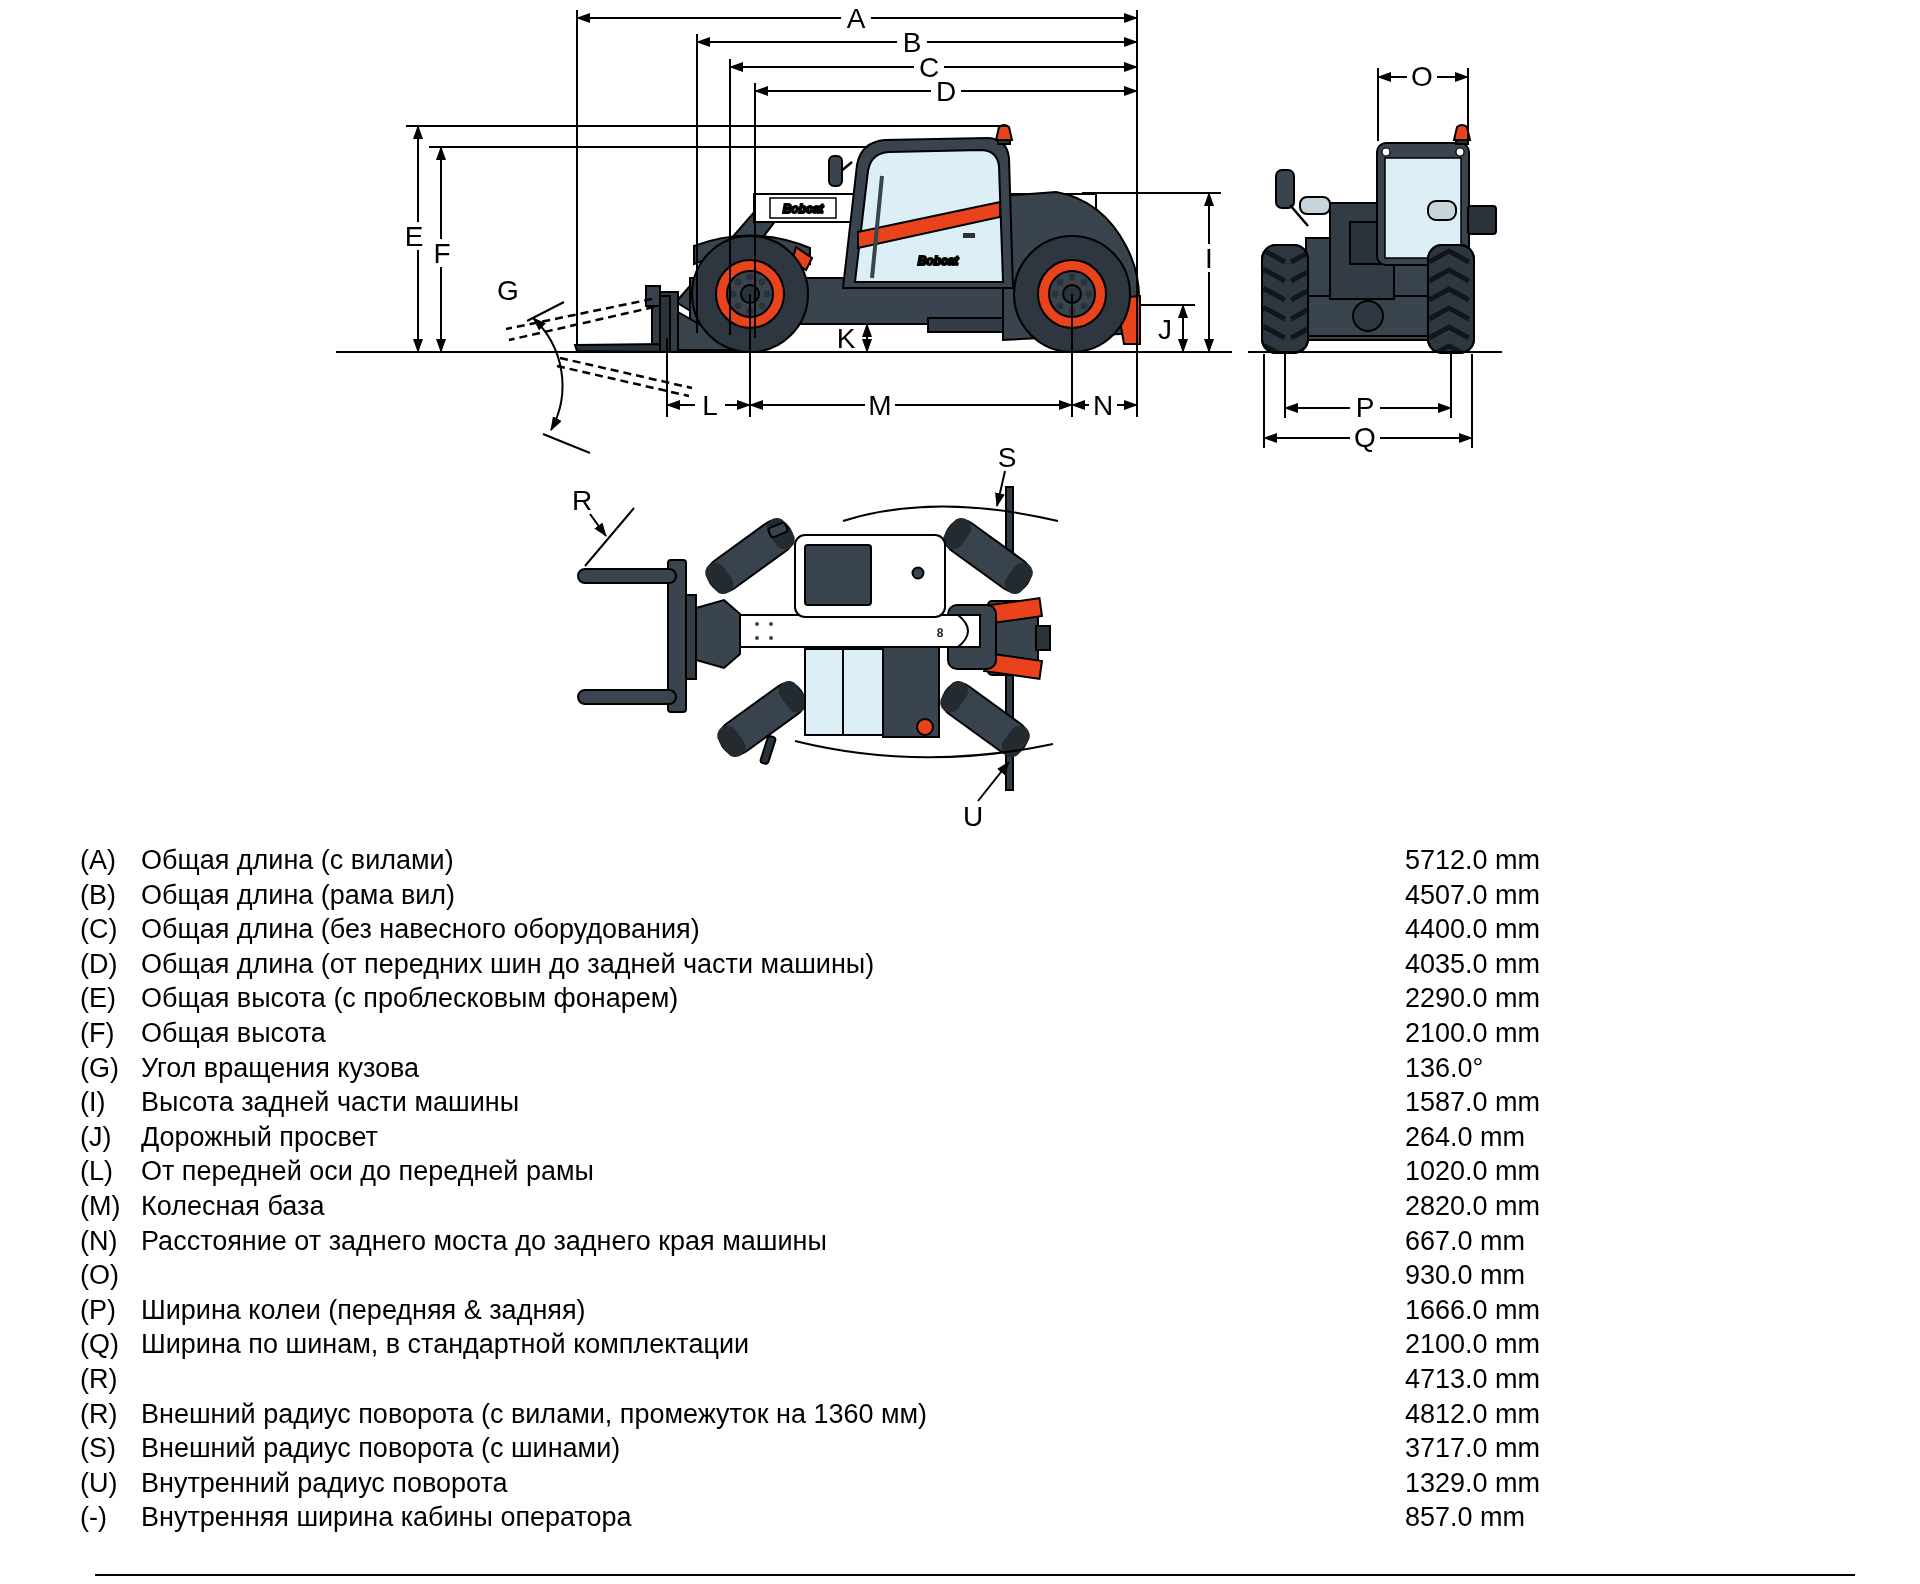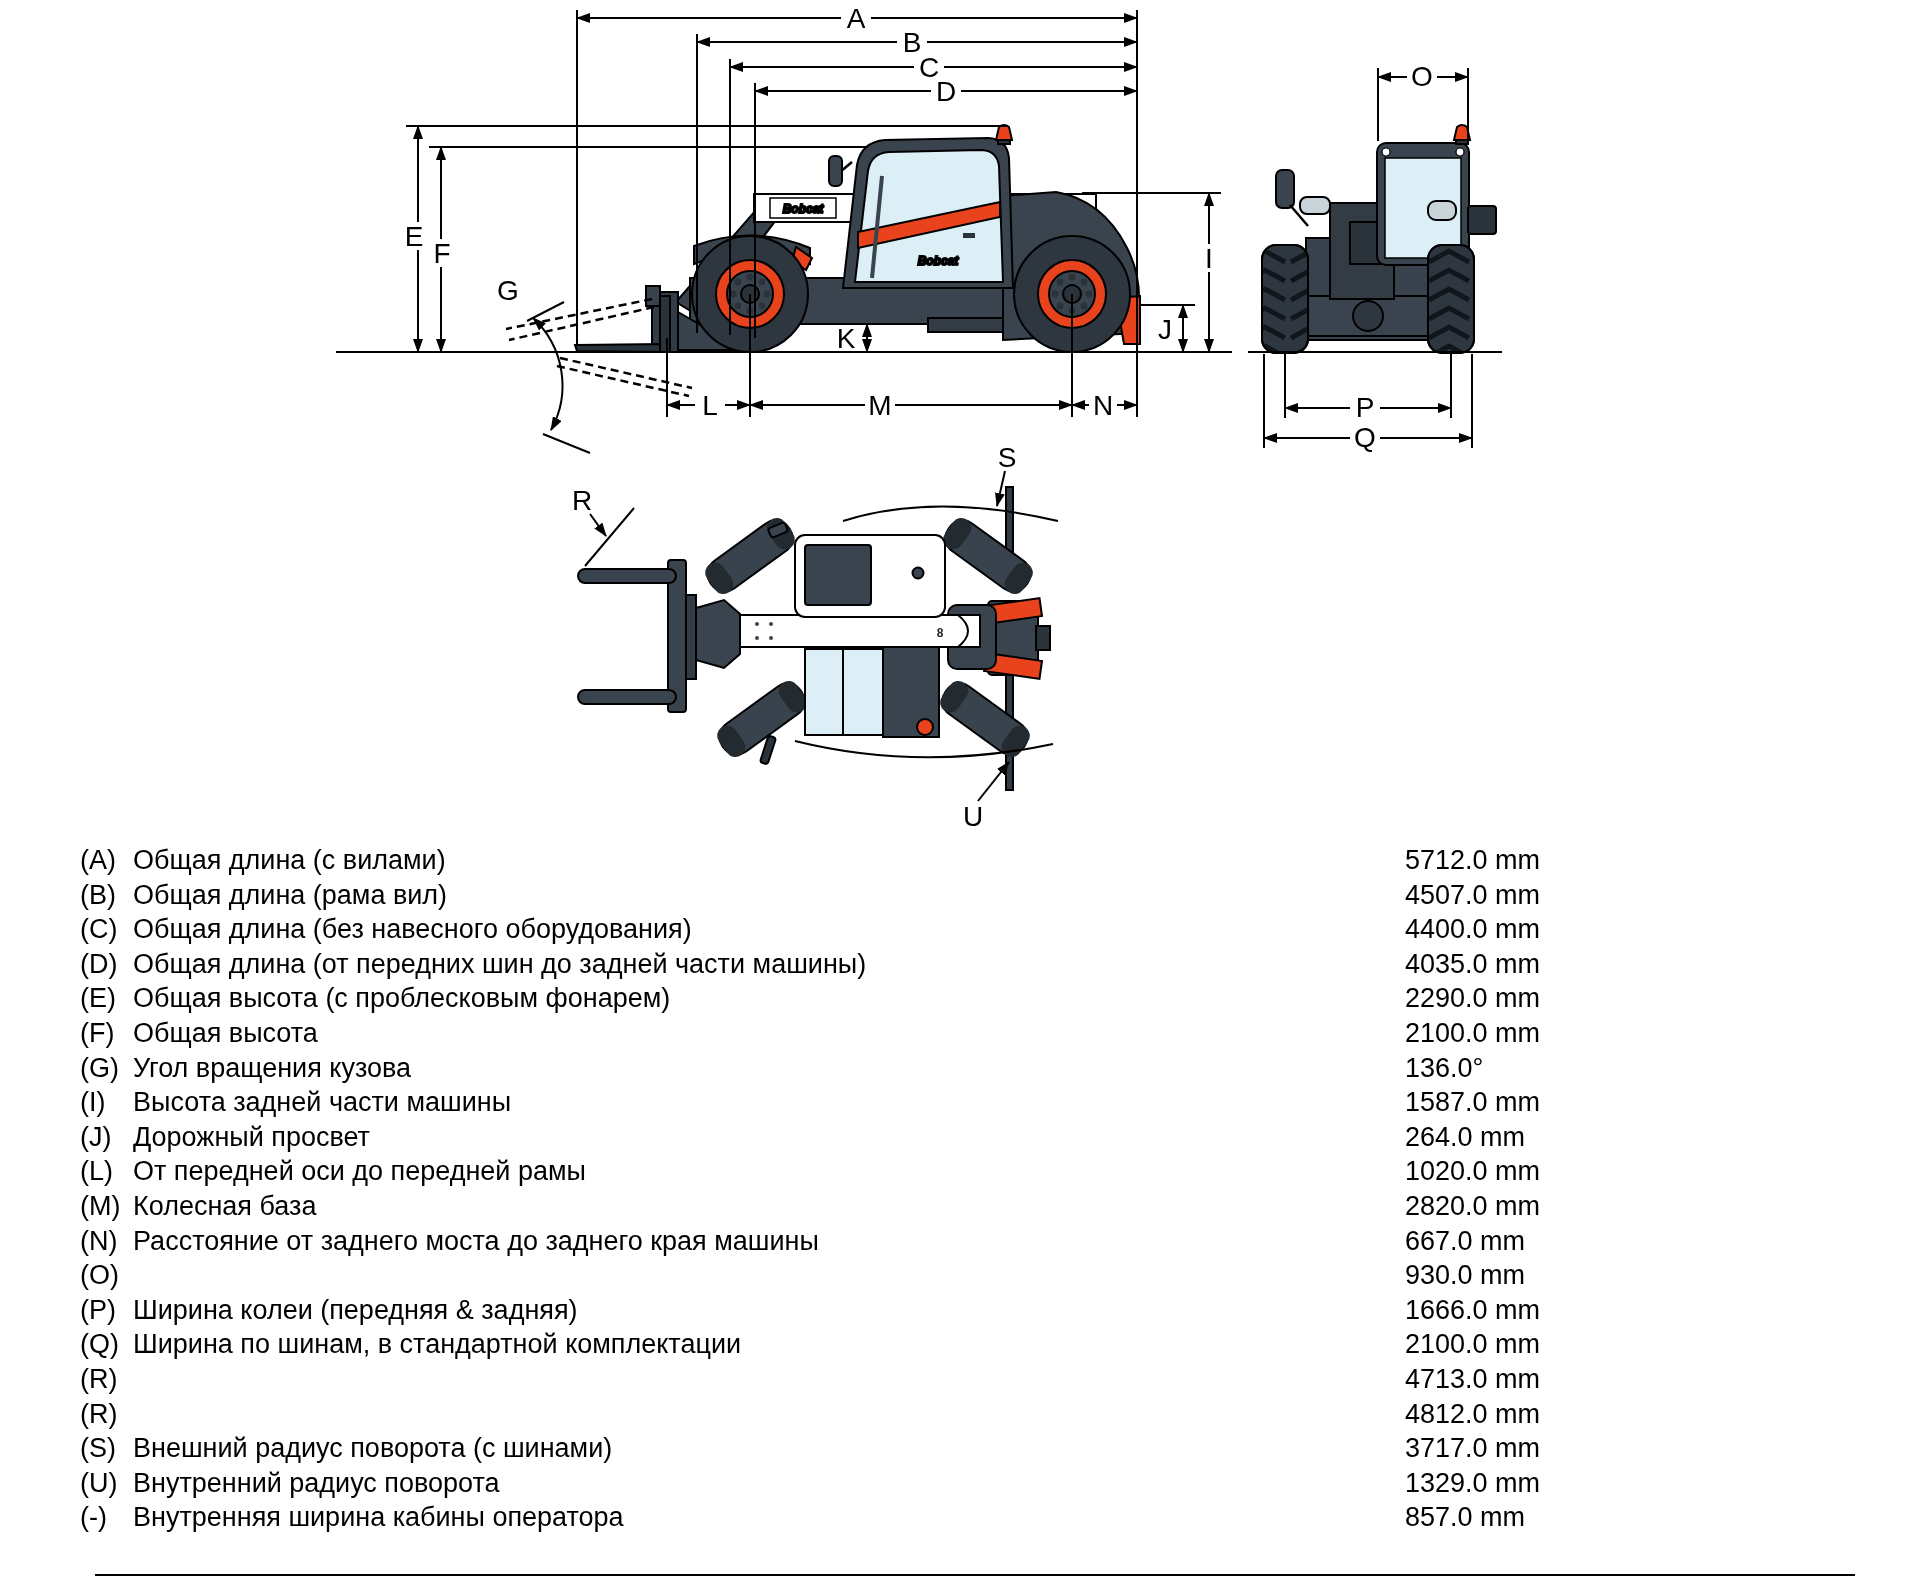--- a/index.html
+++ b/index.html
@@ -11,21 +11,21 @@
     width:1920px;height:1584px;position:relative;overflow:hidden;
     font-family:"Liberation Sans","DejaVu Sans",sans-serif;color:#000;
   }
   #diagram{position:absolute;left:0;top:0;}
   svg text{font-family:"Liberation Sans","DejaVu Sans",sans-serif;}
   .dimtxt{font-size:28px;fill:#000;}
   .tiny{font-size:12px;fill:#1c242b;font-weight:bold;font-style:italic;}
   .specs{position:absolute;left:80px;top:843px;width:1780px;}
   .spec-row{position:relative;height:34.6px;line-height:34.6px;font-size:27px;white-space:nowrap;}
   .spec-key{position:absolute;left:0;}
-  .spec-label{position:absolute;left:53px;}
+  .spec-label{position:absolute;left:61px;}
   .spec-value{position:absolute;left:1325px;text-align:right;}
   .bottom-rule{position:absolute;left:95px;top:1574px;width:1760px;height:2px;background:#000;}
 </style>
 </head>
 <body>
 
 <svg id="diagram" width="1920" height="850" viewBox="0 0 1920 850">
   <defs>
     <marker id="ah" orient="auto-start-reverse" markerUnits="userSpaceOnUse" markerWidth="14" markerHeight="10" refX="13" refY="5">
       <path d="M0,0 L14,5 L0,10 Z" fill="#000"></path>
@@ -416,20 +416,21 @@
     <span class="spec-key">(Q)</span>
     <span class="spec-label">Ширина по шинам, в стандартной комплектации</span>
     <span class="spec-value">2100.0 mm</span>
   </div>
     <div class="spec-row">
     <span class="spec-key">(R)</span>
     <span class="spec-value">4713.0 mm</span>
   </div>
     <div class="spec-row">
     <span class="spec-key">(R)</span>
+    <span class="spec-label">Внешний радиус поворота (с вилами, промежуток на 1360 мм)</span>
     <span class="spec-value">4812.0 mm</span>
   </div>
     <div class="spec-row">
     <span class="spec-key">(S)</span>
     <span class="spec-label">Внешний радиус поворота (с шинами)</span>
     <span class="spec-value">3717.0 mm</span>
   </div>
     <div class="spec-row">
     <span class="spec-key">(U)</span>
     <span class="spec-label">Внутренний радиус поворота</span>

